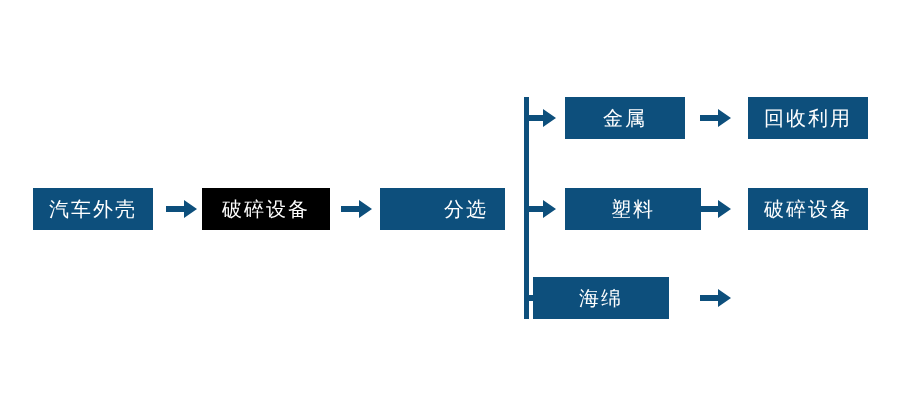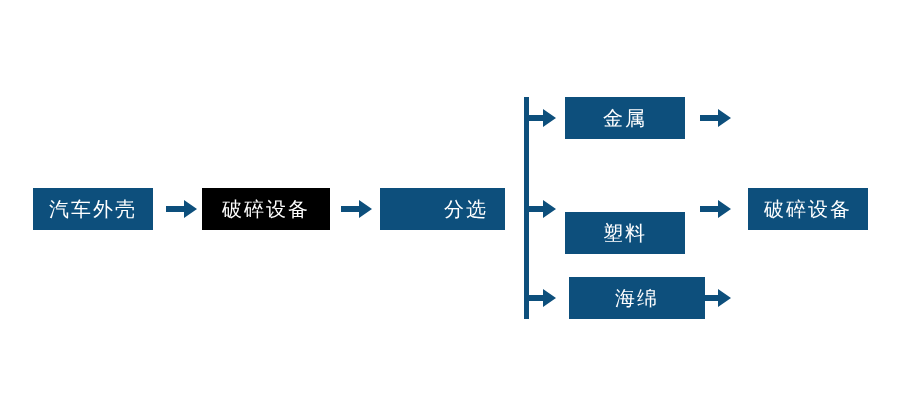--- a/index.html
+++ b/index.html
@@ -95,36 +95,39 @@
   <div class="node blue" style="left:565px; top:97px; width:120px; height:42px;">
     <span>金属</span>
   </div>
 
   <span class="arrow" style="left:700px; top:107px;">
     <svg width="32" height="22" viewBox="0 0 32 22" aria-hidden="true">
       <path d="M0 8 H18 V2 L31 11 L18 20 V14 H0 Z" fill="#0d4f7c"></path>
     </svg>
   </span>
 
+  <div class="node blue" style="left:748px; top:97px; width:120px; height:42px;">
+    <span>回收利用</span>
+  </div>
 
-  <div class="node blue" style="left:565px; top:188px; width:120px; height:42px;margin-top:24px;">
+  <div class="node blue" style="left:565px; top:188px; width:136px; height:42px;">
     <span>塑料</span>
   </div>
 
   <span class="arrow" style="left:700px; top:198px;">
     <svg width="32" height="22" viewBox="0 0 32 22" aria-hidden="true">
       <path d="M0 8 H18 V2 L31 11 L18 20 V14 H0 Z" fill="#0d4f7c"></path>
     </svg>
   </span>
 
   <div class="node blue" style="left:748px; top:188px; width:120px; height:42px;">
     <span>破碎设备</span>
   </div>
 
-  <div class="node blue" style="left:569px; top:277px; width:136px; height:42px;">
+  <div class="node blue" style="left:533px; top:277px; width:136px; height:42px;">
     <span>海绵</span>
   </div>
 
   <span class="arrow" style="left:700px; top:287px;">
     <svg width="32" height="22" viewBox="0 0 32 22" aria-hidden="true">
       <path d="M0 8 H18 V2 L31 11 L18 20 V14 H0 Z" fill="#0d4f7c"></path>
     </svg>
   </span>
 
 

